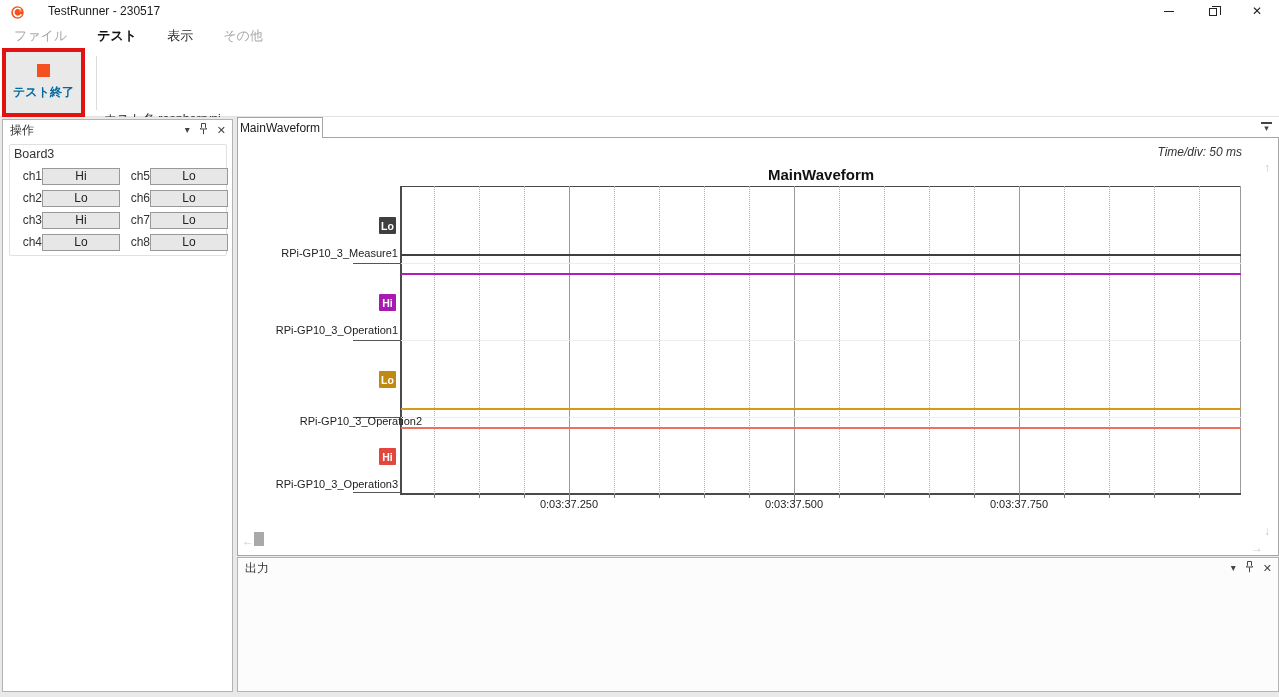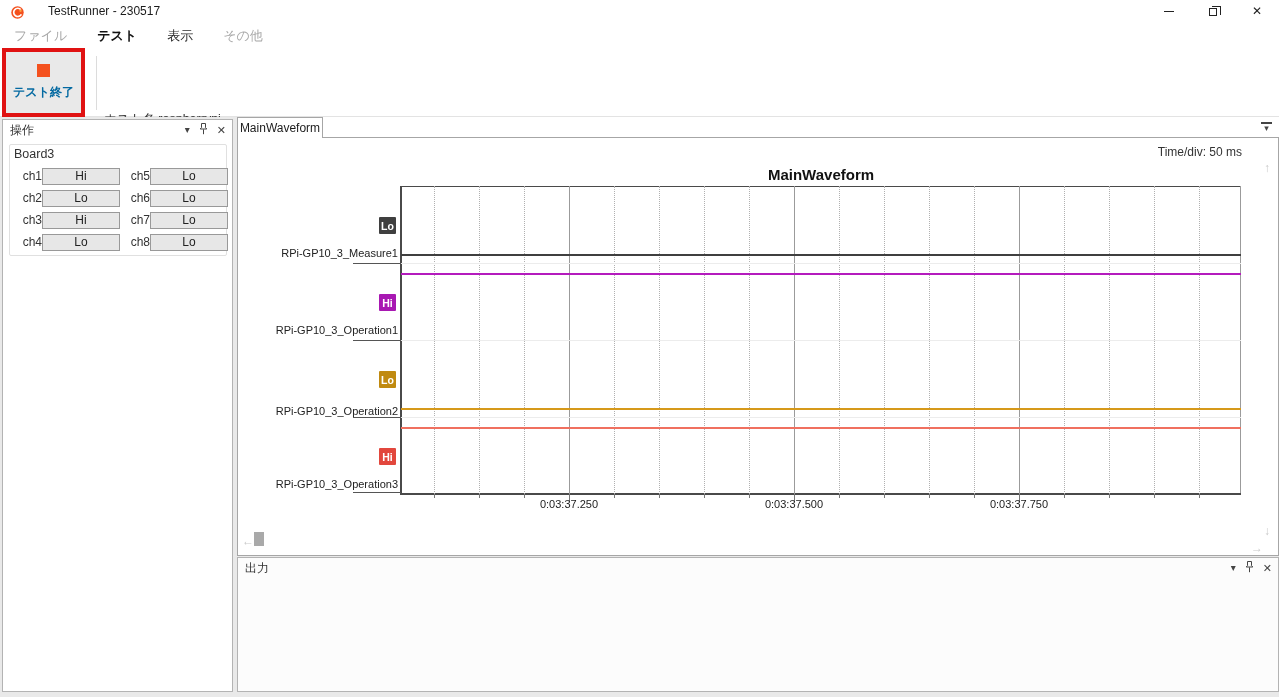--- a/index.html
+++ b/index.html
@@ -49,21 +49,21 @@
   .group-name { position:absolute; left:4px; top:2px; font-size:12.5px; color:#333; }
   .channel-grid { position:absolute; left:2px; top:20px; display:grid; grid-template-columns:30px 80px 28px 80px; grid-auto-rows:22px; align-items:center; }
   .ch-label { font-size:12px; color:#333; text-align:right; padding-left:6px; }
   .ch-button { width:78px; height:17px; background:#e7e7e7; border:1px solid #999; font-family:inherit; font-size:12px; color:#222; line-height:14px; cursor:default; }
 
   
   .tab { position:absolute; left:237px; top:117px; width:86px; height:21px; background:#fff; border:1px solid #a6a6a6; border-bottom:none; z-index:3; font-size:12px; color:#1c1c1c; display:flex; align-items:center; justify-content:center; }
   .tabstrip { position:absolute; left:237px; top:117px; width:1042px; height:20px; background:#fff; }
   .tab-list-icon { position:absolute; left:1261px; top:122px; width:11px; border-top:2px solid #444; color:#444; font-size:9px; line-height:7px; text-align:center; padding-top:1px; cursor:default; z-index:4; }
   .main-content { position:absolute; left:237px; top:137px; width:1042px; height:419px; background:#fff; border:1px solid #a6a6a6; z-index:2; }
-  .timediv { position:absolute; right:36px; top:7px; font-size:12px; color:#333; }
+  .timediv { position:absolute; right:36px; top:7px; font-size:12px; color:#333;font-style:italic; }
   .chart-title { position:absolute; left:163px; top:28px; width:840px; text-align:center; font-size:15px; font-weight:bold; color:#111; }
 
   .plot { position:absolute; left:163px; top:48px; width:840px; height:308px; }
   .pl-top    { position:absolute; left:0; right:0; top:0; height:1px; background:#4a4a4a; }
   .pl-left   { position:absolute; left:-1px; top:0; bottom:0; width:2px; background:#4a4a4a; }
   .pl-bottom { position:absolute; left:-1px; right:0; bottom:-1px; height:2px; background:#4a4a4a; }
   .pl-right  { position:absolute; right:0; top:0; bottom:0; width:1px; background:#9b9b9b; }
   .grid-major { position:absolute; top:0; height:308px; width:1px; background:#9b9b9b; }
   .grid-minor { position:absolute; top:0; height:308px; width:0; border-left:1px dotted #b0b0b0; }
   .band-sep { position:absolute; left:0; width:840px; height:1px; background:#ececec; }
@@ -218,21 +218,21 @@
       <div class="band-sep" style="top: 231px;"></div>
       <div class="wf-tick" style="top: 77px;"></div>
       <div class="wf-label" style="top: 61px;">RPi-GP10_3_Measure1</div>
       <div class="wf-badge" style="top: 31px; background: rgb(63, 63, 63);">Lo</div>
       <div class="wf-line" style="top: 68px; background: rgb(63, 63, 63);"></div>
       <div class="wf-tick" style="top: 154px;"></div>
       <div class="wf-label" style="top: 138px;">RPi-GP10_3_Operation1</div>
       <div class="wf-badge" style="top: 108px; background: rgb(168, 24, 178);">Hi</div>
       <div class="wf-line" style="top: 87px; background: rgb(180, 27, 189);"></div>
       <div class="wf-tick" style="top: 231px;"></div>
-      <div class="wf-label" style="top: 219px;">RPi-GP10_3_Operation2</div>
+      <div class="wf-label" style="top: 229px; margin-left: 24px;">RPi-GP10_3_Operation2</div>
       <div class="wf-badge" style="top: 185px; background: rgb(192, 138, 16);">Lo</div>
       <div class="wf-line" style="top: 222px; background: rgb(214, 153, 26);"></div>
       <div class="wf-tick" style="top: 306px;"></div>
       <div class="wf-label" style="top: 292px;">RPi-GP10_3_Operation3</div>
       <div class="wf-badge" style="top: 262px; background: rgb(226, 71, 61);">Hi</div>
       <div class="wf-line" style="top: 241px; background: rgb(240, 112, 95);"></div>
       <div class="x-label" style="left: 168px;">0:03:37.250</div>
       <div class="x-label" style="left: 393px;">0:03:37.500</div>
       <div class="x-label" style="left: 618px;">0:03:37.750</div>
     </div>

